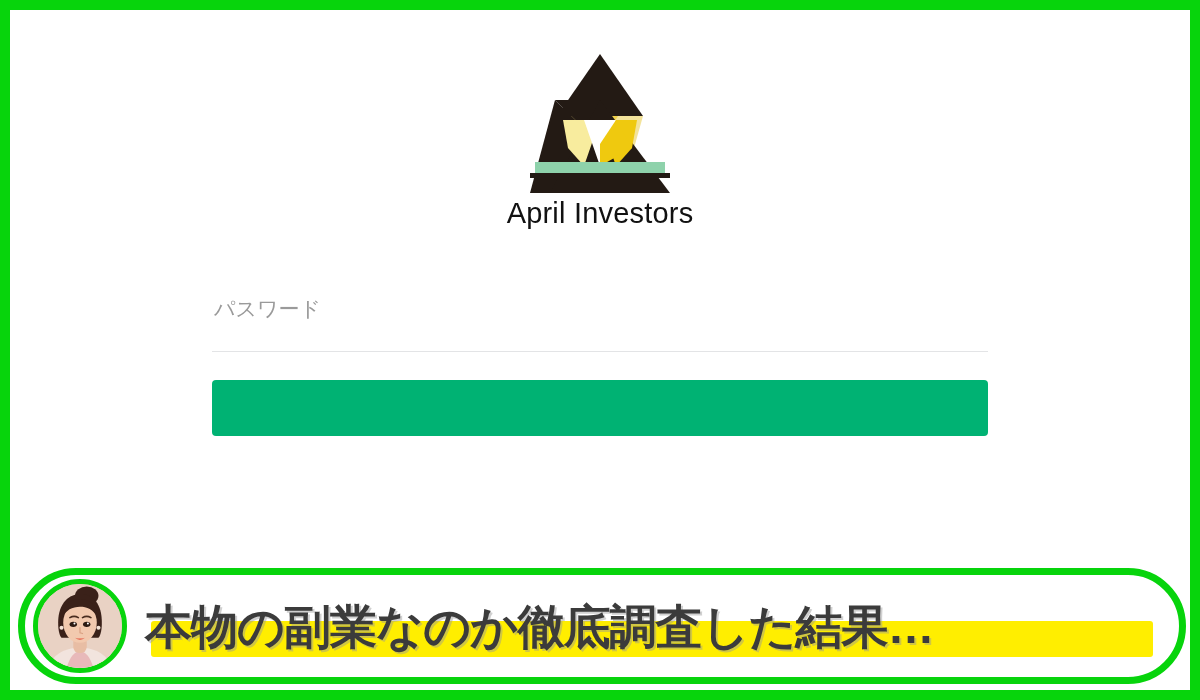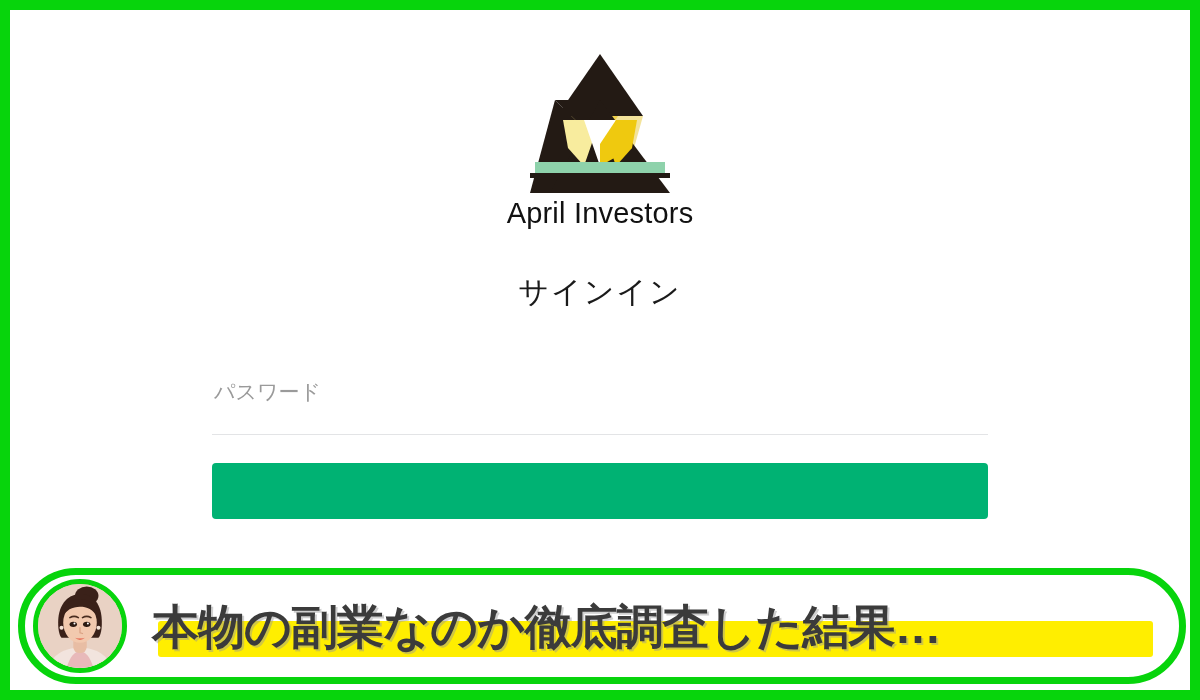--- a/index.html
+++ b/index.html
@@ -102,21 +102,20 @@
     left:8px;
     bottom:6px;
     width:1168px;
     height:116px;
     background:#ffffff;
     border:7px solid #07d40c;
     border-radius:58px;
     display:flex;
     align-items:center;
     z-index:20;
-    gap:7px;
   }
 
   .avatar {
     flex:0 0 auto;
     margin-left:8px;
     width:94px; height:94px;
     border-radius:50%;
     border:5px solid #07d40c;
     background:#e8cfc0;
     overflow:hidden;
@@ -186,21 +185,20 @@
 
         <polygon points="0,100 0,150 22,150" fill="#ffffff"></polygon>
         <polygon points="180,100 180,150 158,150" fill="#ffffff"></polygon>
         <polygon points="0,108 25,108 11,150 0,150" fill="#ffffff"></polygon>
         <polygon points="180,108 155,108 169,150 180,150" fill="#ffffff"></polygon>
       </svg>
     </div>
 
     <div class="brand-name">April Investors</div>
 
-    <div class="page-heading">サインイン</div>
 
     <div class="form">
 
 
       <div class="field">
         <input class="field-input" type="password" placeholder="パスワード" style="">
       </div>
 
       <button class="submit-btn"></button>
     </div>

